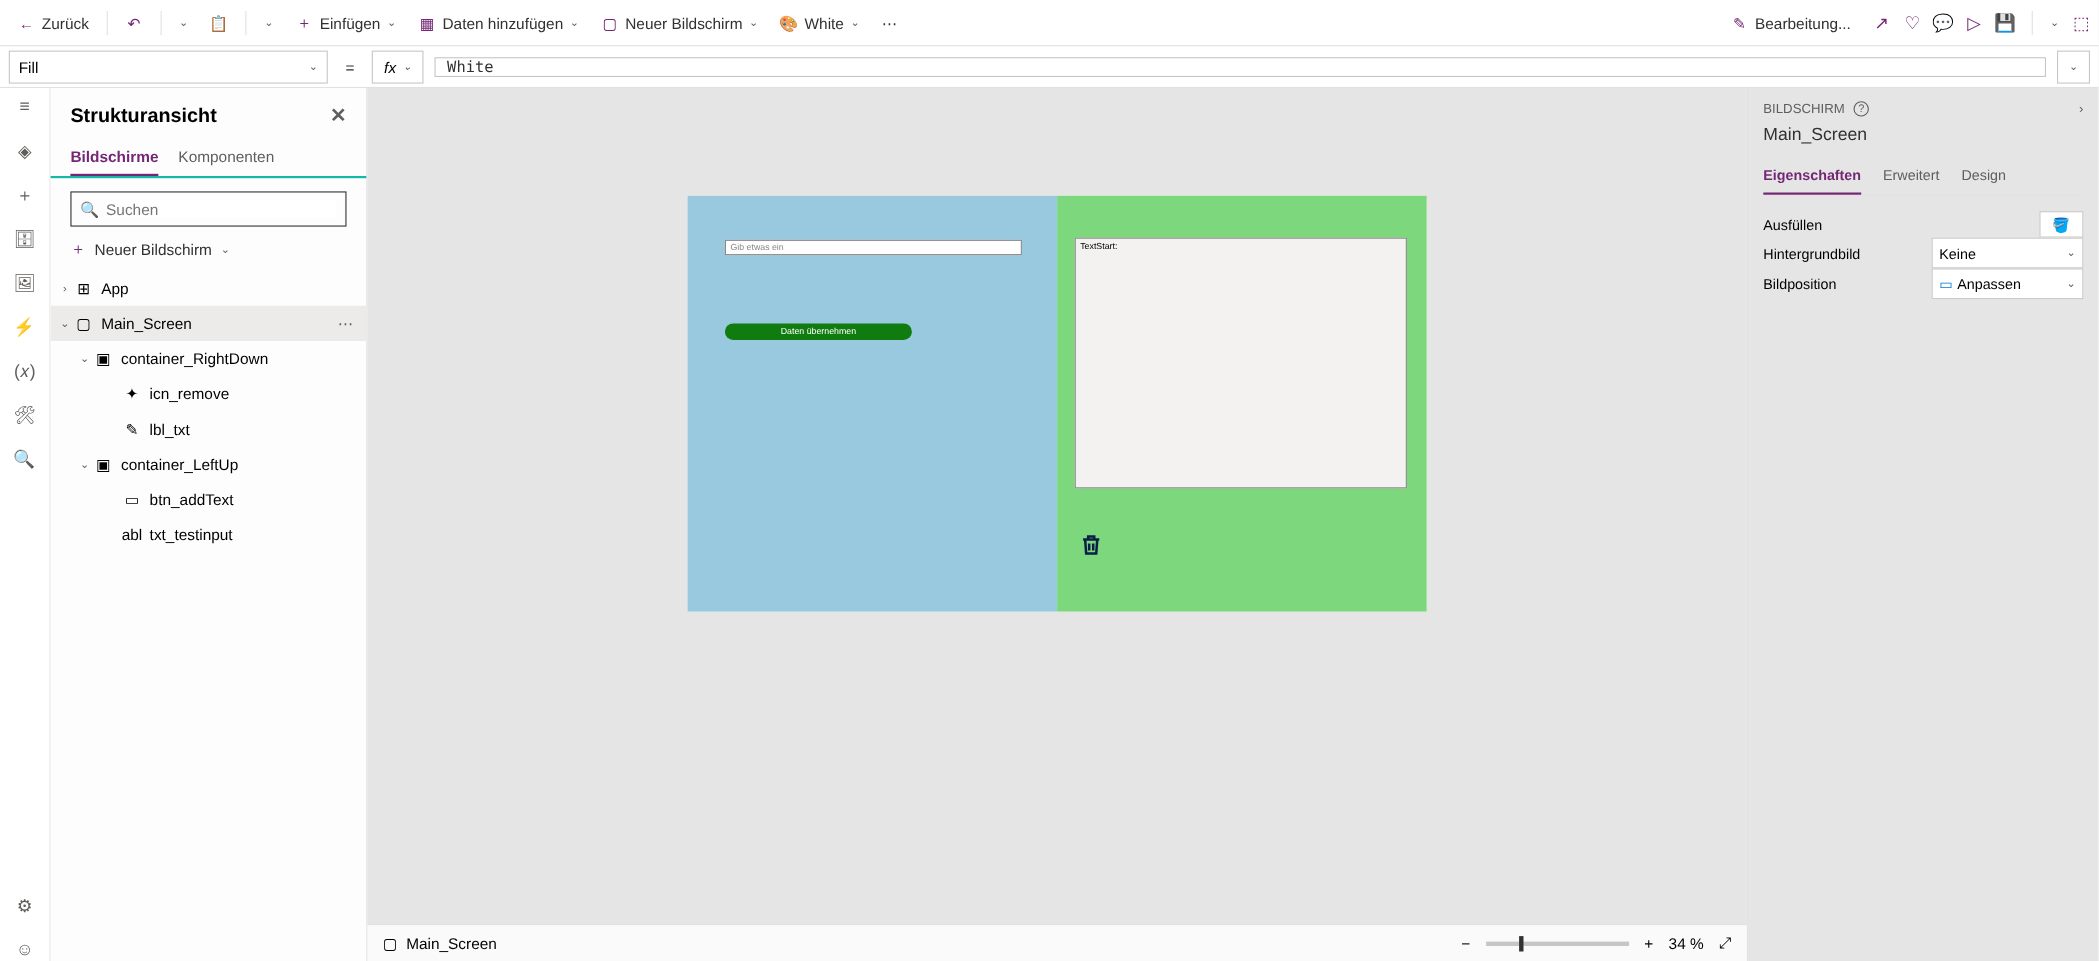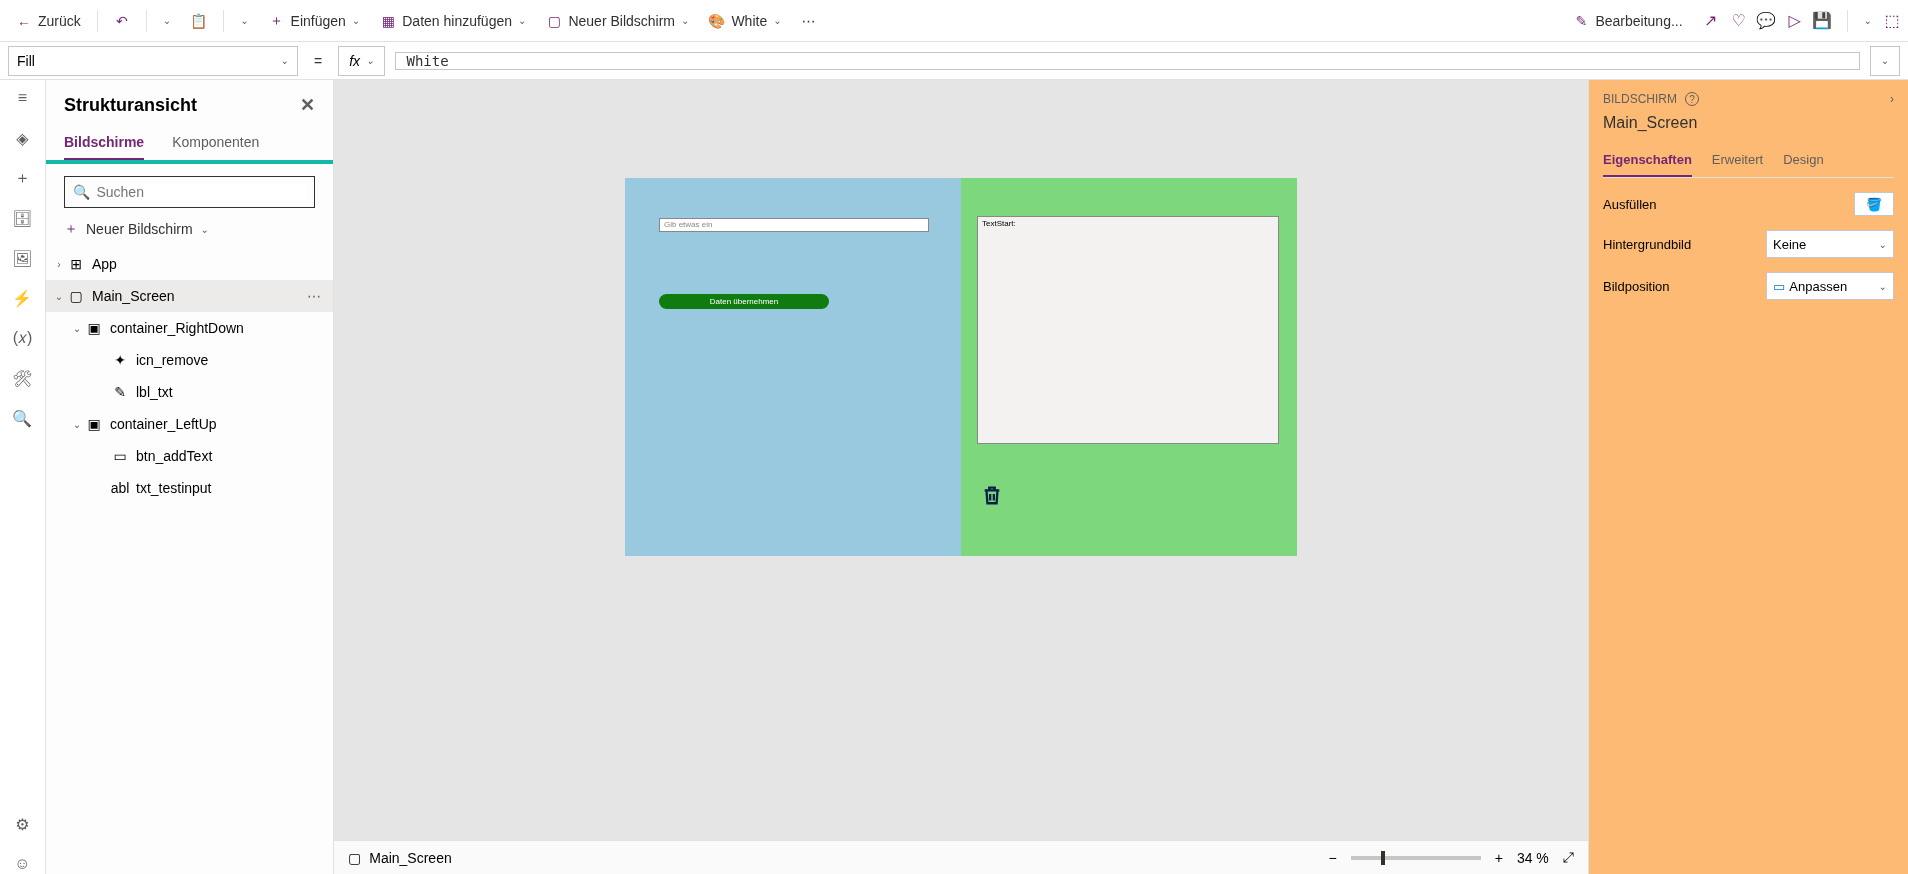--- a/index.html
+++ b/index.html
@@ -26,21 +26,21 @@
     .main { flex: 1; display: flex; overflow: hidden; }
     
     
     .left-rail { width: 46px; border-right: 1px solid #e1e1e1; display: flex; flex-direction: column; align-items: center; padding-top: 8px; gap: 20px; }
     .rail-icon { width: 20px; height: 20px; color: #605e5c; cursor: pointer; display: flex; align-items: center; justify-content: center; }
     .rail-spacer { flex: 1; }
     
     
     .tree-panel { width: 288px; border-right: 1px solid #e1e1e1; display: flex; flex-direction: column; background: #fdfdfd; }
     .tree-header { padding: 14px 18px 10px; font-size: 18px; font-weight: 600; display: flex; justify-content: space-between; align-items: center; }
-    .tree-tabs { display: flex; gap: 28px; padding: 0 18px; border-bottom: 4px solid #14b8a6; }
+    .tree-tabs { display: flex; gap: 18px; padding: 0 18px; border-bottom: 2px solid #14b8a6; }
     .tree-tab { padding: 8px 0; font-size: 14px; color: #605e5c; cursor: pointer; border-bottom: 2px solid transparent; }
     .tree-tab.active { color: #742774; font-weight: 600; border-bottom-color: #742774; }
     .tree-search { margin: 12px 18px 8px; border: 1px solid #323130; height: 32px; display: flex; align-items: center; padding: 0 8px; gap: 6px; font-size: 14px; }
     .tree-search input { border: none; outline: none; flex: 1; font-size: 14px; }
     .new-screen-btn { margin: 4px 18px 10px; display: flex; align-items: center; gap: 8px; font-size: 14px; color: #323130; cursor: pointer; }
     .tree-list { flex: 1; overflow: auto; }
     .tree-item { display: flex; align-items: center; height: 32px; font-size: 14px; padding-right: 12px; cursor: pointer; }
     .tree-item.selected { background: #edebe9; }
     .tree-chev { width: 10px; text-align: center; font-size: 10px; color: #605e5c; margin-right: 4px; }
     .tree-ico { width: 16px; height: 16px; margin-right: 8px; display: flex; align-items: center; justify-content: center; }
@@ -60,29 +60,29 @@
     .text-label-box { position: absolute; top: 38px; left: 16px; width: 302px; height: 228px; background: #f3f2f1; border: 1px solid #888; font-size: 8px; padding: 2px 4px; }
     .trash-icon-canvas { position: absolute; top: 302px; left: 20px; width: 22px; height: 30px; color: #0a1f44; display:flex; align-items:center; justify-content:center;}
     
     .canvas-footer { height: 34px; background: #fafafa; border-top: 1px solid #e1e1e1; display: flex; align-items: center; padding: 0 14px; gap: 12px; font-size: 14px; }
     .footer-screen { display:flex; align-items:center; gap:8px; }
     .footer-right { margin-left: auto; display: flex; align-items: center; gap: 14px; }
     .zoom-slider { width: 130px; height: 4px; background: #c8c6c4; position: relative; }
     .zoom-thumb { position: absolute; width: 4px; height: 14px; background: #323130; top: -5px; left: 30px; }
     
     
-    .props-panel { width: 320px; border-left: 1px solid #e1e1e1; display: flex; flex-direction: column; padding: 12px 14px; background:#fdba74; }
+    .props-panel { width: 320px; border-left: 1px solid #e1e1e1; display: flex; flex-direction: column; padding: 12px 14px; background:#e5e5e5; }
     .props-header { display: flex; align-items: center; gap: 8px; font-size: 12px; color: #605e5c; }
     .props-name { margin-top: 8px; font-size: 16px; font-weight: 400; color: #323130; }
     .props-tabs { display: flex; gap: 20px; margin-top: 14px; border-bottom: 1px solid #e1e1e1; }
     .props-tab { padding: 6px 0 8px; font-size: 13px; color: #605e5c; cursor: pointer; border-bottom: 2px solid transparent; }
     .props-tab.active { color: #742774; font-weight: 600; border-bottom-color: #742774; text-align: center; }
-    .props-body { margin-top: 14px; display: flex; flex-direction: column; gap: 14px; }
+    .props-body { margin-top: 14px; display: flex; flex-direction: column; }
     .prop-row { display: flex; align-items: center; justify-content: space-between; font-size: 13px; }
-    .prop-select-small { width: 128px; height: 28px; border: 1px solid #c8c6c4; display: flex; align-items: center; justify-content: space-between; padding: 0 6px; font-size: 13px; background:#fff;}
+    .prop-select-small { width: 138px; height: 28px; border: 1px solid #c8c6c4; display: flex; align-items: center; justify-content: space-between; padding: 0 6px; font-size: 13px; background:#fff;}
     .fill-swatch { width: 40px; height: 24px; border: 1px solid #c8c6c4; display: flex; align-items:center; justify-content:center; background:#fff;}
     .expand-chevron { margin-left:auto; color:#605e5c; cursor:pointer;}
   </style>
 </head>
 <body>
 
 <div class="top-toolbar">
   <div class="left">
     <button class="tb-btn">
       <span class="tb-icon">←</span>

